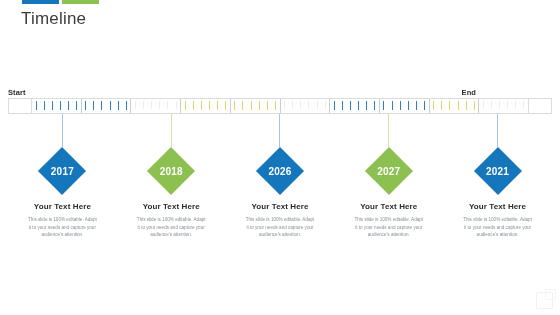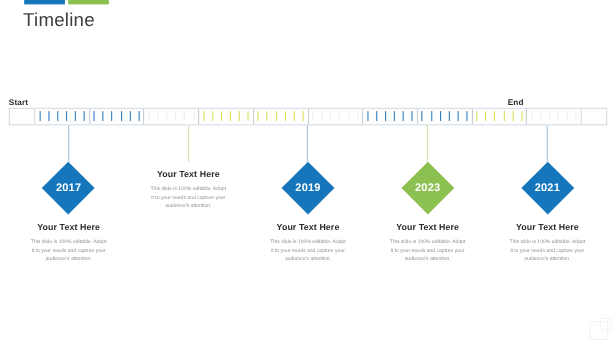--- a/index.html
+++ b/index.html
@@ -299,37 +299,41 @@
       <div class="connector"></div>
       <div class="diamond-wrap">
         <div class="diamond blue"></div>
         <div class="year">2017</div>
       </div>
       <div class="item-title">Your Text Here</div>
       <div class="item-body">This slide is 100% editable. Adapt it to your needs and capture your audience's attention.</div>
     </div>
     <div class="milestone">
       <div class="connector green"></div>
+      <div class="diamond-wrap">
+        <div class="diamond green"></div>
+        <div class="year">2018</div>
+      </div>
       <div class="item-title">Your Text Here</div>
       <div class="item-body">This slide is 100% editable. Adapt it to your needs and capture your audience's attention.</div>
     </div>
     <div class="milestone">
       <div class="connector"></div>
       <div class="diamond-wrap">
         <div class="diamond blue"></div>
-        <div class="year">2019</div>
+        <div class="year">2026</div>
       </div>
       <div class="item-title">Your Text Here</div>
       <div class="item-body">This slide is 100% editable. Adapt it to your needs and capture your audience's attention.</div>
     </div>
     <div class="milestone">
       <div class="connector green"></div>
       <div class="diamond-wrap">
         <div class="diamond green"></div>
-        <div class="year">2023</div>
+        <div class="year">2027</div>
       </div>
       <div class="item-title">Your Text Here</div>
       <div class="item-body">This slide is 100% editable. Adapt it to your needs and capture your audience's attention.</div>
     </div>
     <div class="milestone">
       <div class="connector"></div>
       <div class="diamond-wrap">
         <div class="diamond blue"></div>
         <div class="year">2021</div>
       </div>

